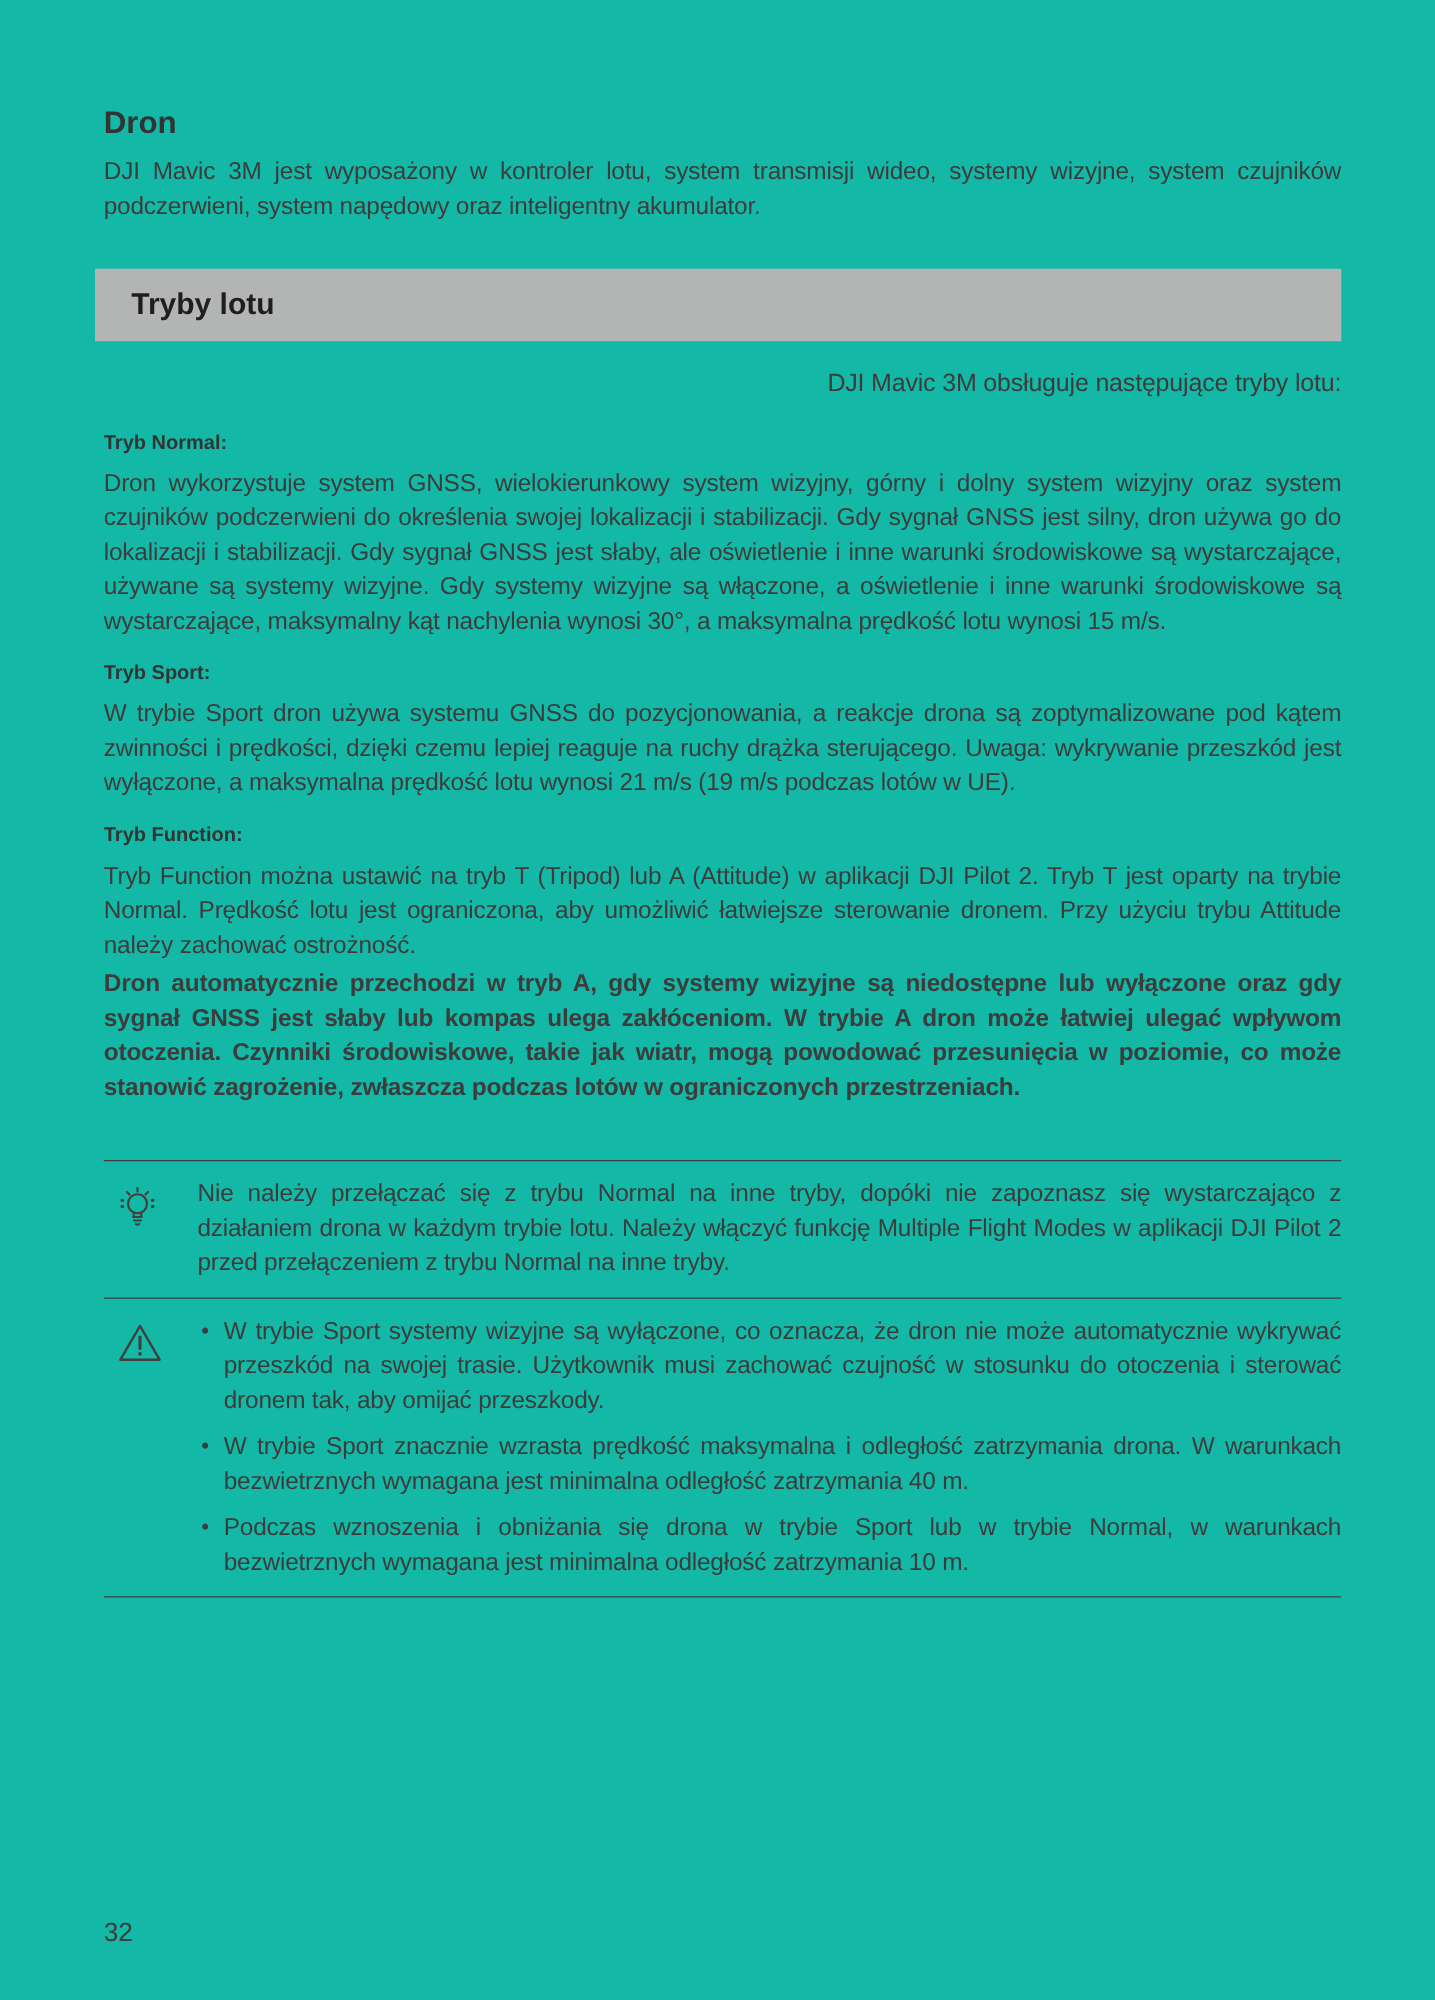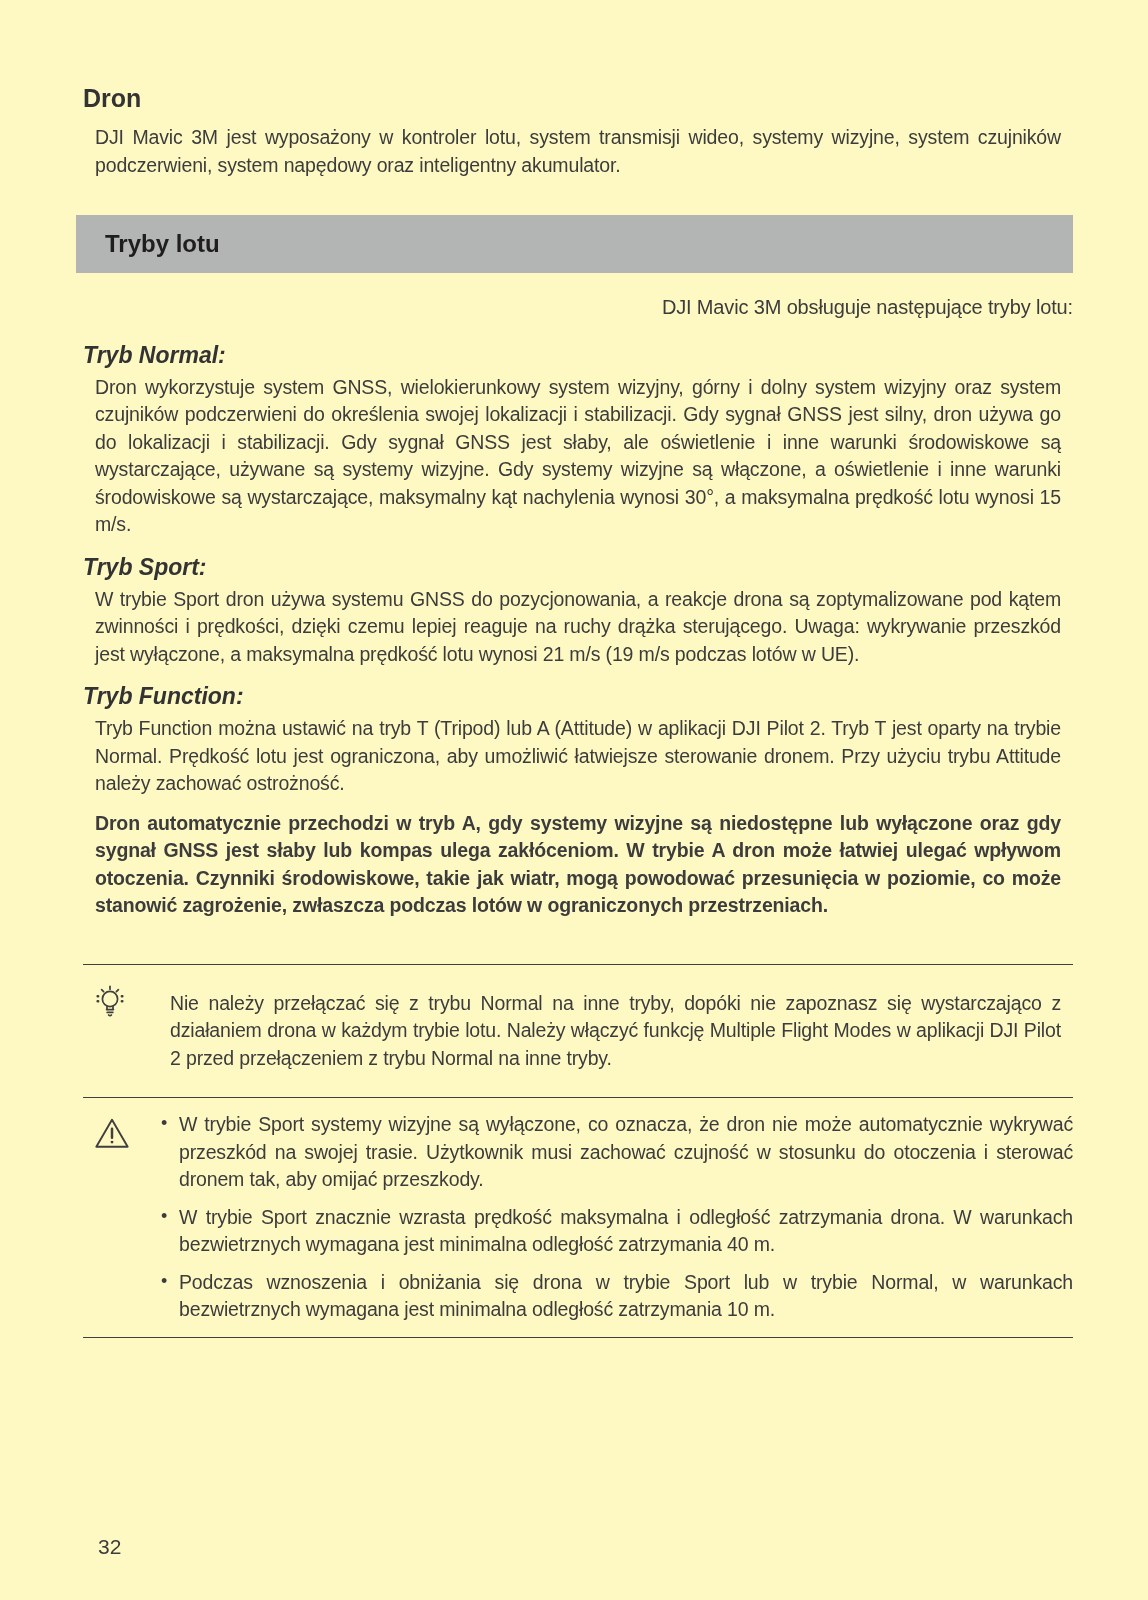--- a/index.html
+++ b/index.html
@@ -2,64 +2,63 @@
 <html lang="pl"><head>
 <meta charset="utf-8">
 <style>
   html, body { margin:0; padding:0; background:#ffffff; }
   .page {
     position: relative;
     width: 1148px;
     height: 1600px;
     box-sizing: border-box;
     padding: 84px 75px 0 83px;
-    background: #fef9c3;
+    background: #14b8a6;
     font-family: "Liberation Sans", "DejaVu Sans", sans-serif;
     color: #3c3c3c;
     overflow: hidden;
   }
   .h1 {
     font-size: 25px;
     font-weight: 700;
     color: #333333;
     line-height: 28px;
     margin: 0 0 12px 0;
   }
   .body-text {
     font-size: 19.5px;
     line-height: 27.5px;
     letter-spacing: -0.15px;
     text-align: justify;
-    margin: 12px;
+    margin: 0;
   }
   .banner {
     margin: 36px 0 0 -7px;
     height: 58px;
     background: #b3b5b4;
     display: flex;
     align-items: center;
     padding-left: 29px;
     font-size: 24px;
     font-weight: 700;
     color: #1e1e1e;
   }
   .modes-intro {
     margin-top: 21px;
     font-size: 20px;
     line-height: 27.5px;
     letter-spacing: -0.15px;
     text-align: right;
   }
   .h3 {
-    font-size: 23px;
+    font-size: 16px;
     font-weight: 700;
     color: #333333;
     line-height: 26px;
     margin: 15px 0 6px 0;
-    font-style: italic;
   }
   .h3.first { margin-top: 11px; }
   .para { margin-top: 0; }
   .para + .para { margin-top: 4px; font-weight: bold; }
   .rule {
     border-top: 1.5px solid #3f3f3f;
     height: 0;
   }
   .rule.gap-top { margin-top: 44px; }
   .notice {
@@ -93,21 +92,21 @@
   .warn-list li::before {
     content: "\2022";
     position: absolute;
     left: 3px;
     top: -1px;
     font-size: 18px;
     color: #3c3c3c;
   }
   .page-number {
     position: absolute;
-    left: 98px;
+    left: 83px;
     top: 1535px;
     font-size: 21px;
     color: #3c3c3c;
   }
   svg.line-icon { stroke: #3f3f3f; fill: none; }
 </style>
 </head>
 <body>
 
 <div class="page">

